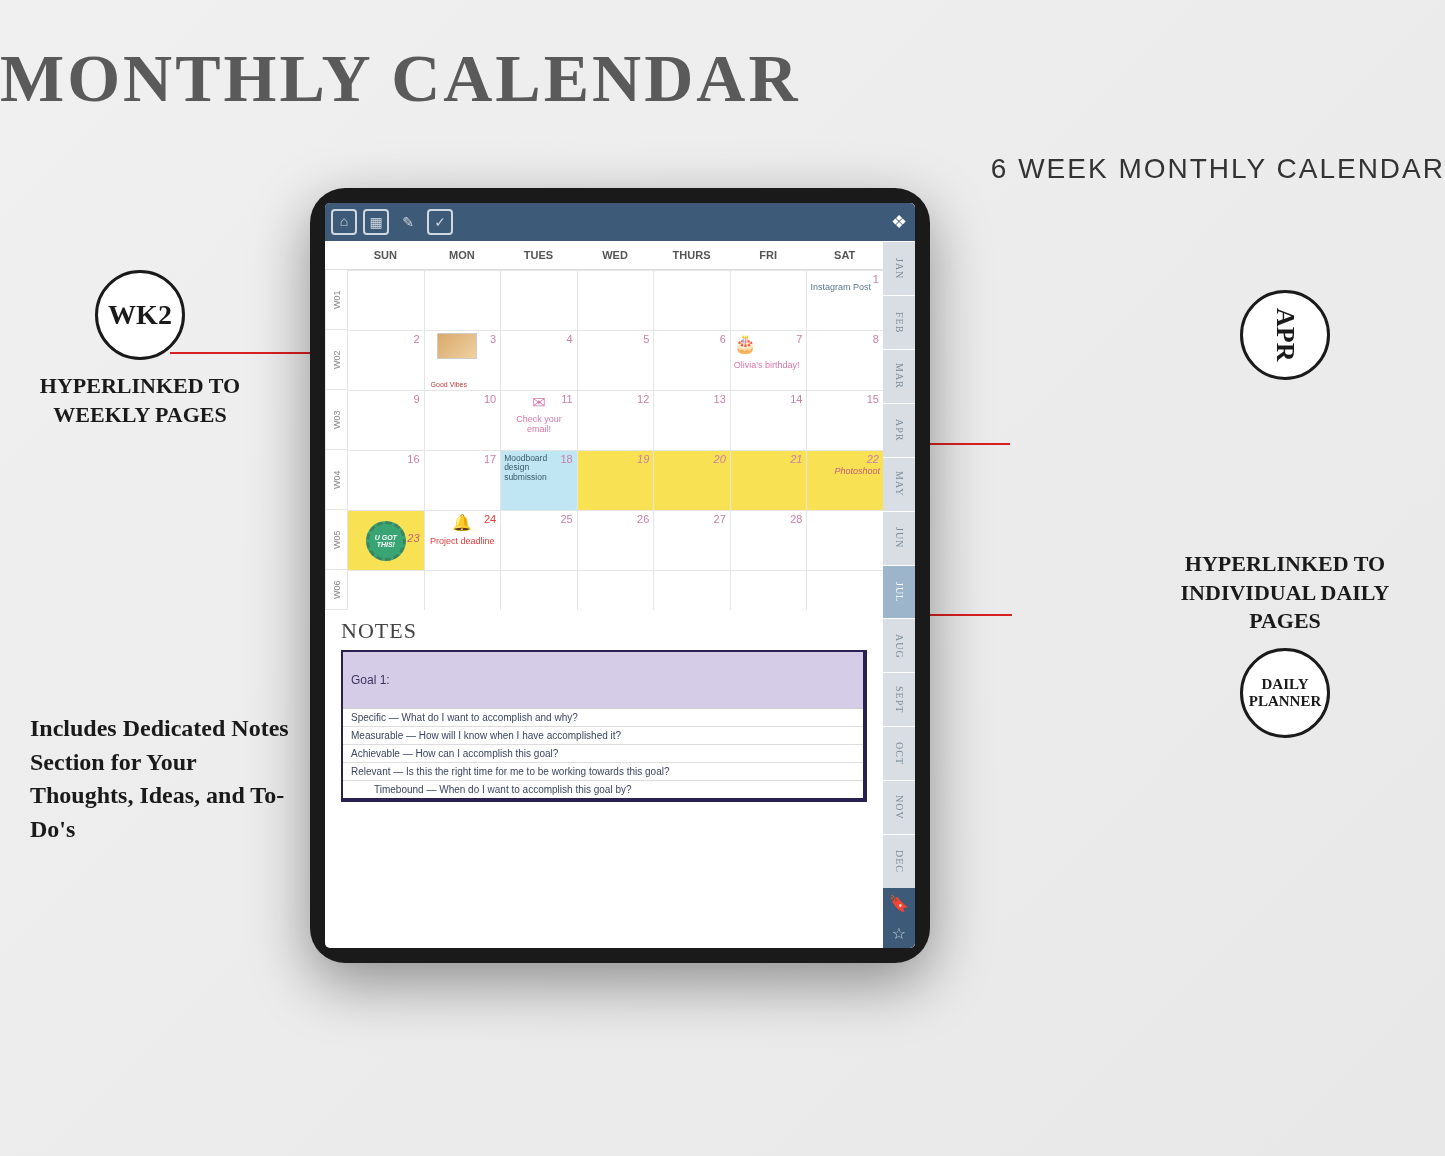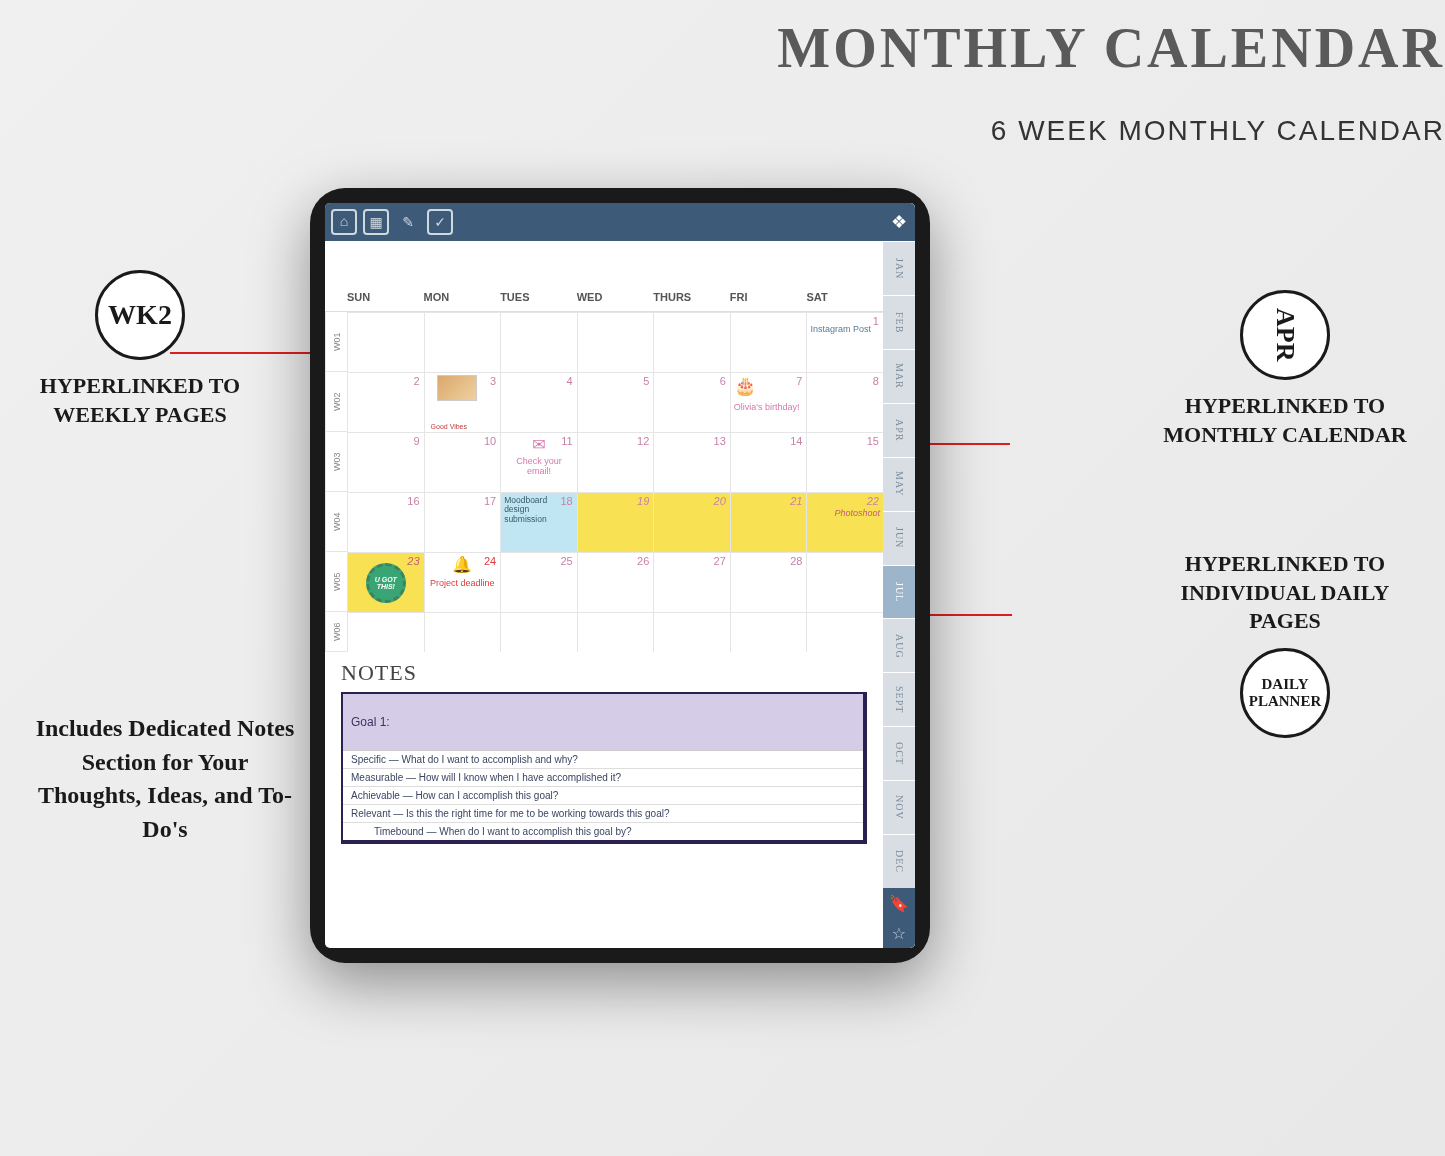--- a/index.html
+++ b/index.html
@@ -6,26 +6,26 @@
   body {
     width: 1445px;
     height: 1156px;
     background: linear-gradient(135deg, #f0f0f0 0%, #e8e8e8 100%);
     font-family: Georgia, 'Times New Roman', serif;
     position: relative;
     overflow: hidden;
   }
 
   .main-title {
-    text-align: right;
-    font-size: 56px;
+    text-align: left;
+    font-size: 68px;
     font-weight: bold;
     color: #5a5a5a;
     letter-spacing: 3px;
-    margin-top: 16px;
+    margin-top: 39px;
     font-family: Georgia, serif;
   }
   .subtitle {
     text-align: right;
     font-size: 28px;
     color: #333;
     margin-top: 35px;
     font-family: 'Comic Sans MS', cursive, sans-serif;
     letter-spacing: 2px;
   }
@@ -79,27 +79,26 @@
   }
 
   .day-headers {
     display: grid;
     grid-template-columns: 22px repeat(7, 1fr);
     background: #fff;
     border-bottom: 1px solid #ddd;
   }
   .day-headers .wk-col { }
   .day-headers .dh {
-    text-align: left;
+    text-align: center;
     font-size: 11px;
     font-weight: bold;
     color: #555;
     padding: 8px 0;
     font-family: Arial, sans-serif;
-    margin-top: 42px;
   }
 
   .weeks {
     display: flex;
     flex-direction: column;
     flex: 0 0 auto;
   }
   .week-row {
     display: grid;
     grid-template-columns: 22px repeat(7, 1fr);
@@ -264,38 +263,36 @@
     background: #d92020;
   }
 
   .desc-block {
     position: absolute;
     font-family: Georgia, serif;
     font-size: 24px;
     font-weight: bold;
     color: #1a1a1a;
     line-height: 1.4;
-    text-align: center;
   }
 </style>
 </head>
 <body>
 
 <h1 class="main-title">MONTHLY CALENDAR</h1>
 <div class="subtitle">6 WEEK MONTHLY CALENDAR</div>
 
 <div class="callout" style="left:30px; top:270px; width:220px;">
   <div class="badge-circle">WK2</div>
   <div class="callout-text">HYPERLINKED TO WEEKLY PAGES</div>
 </div>
 <div class="red-line" style="left:170px; top:352px; width:160px;"></div>
 
 <div class="callout" style="right:30px; top:290px; width:260px;">
   <div class="badge-circle vert">APR</div>
-  <div class="callout-text">HYPERLINKED TO MONTHLY CALENDAR</div>
 </div>
 <div class="red-line" style="left:910px; top:443px; width:100px;"></div>
 
 <div class="callout" style="right:30px; top:550px; width:260px;">
   <div class="callout-text" style="margin-bottom:12px;">HYPERLINKED TO INDIVIDUAL DAILY PAGES</div>
   <div class="badge-circle" style="font-size:15px; line-height:1.1; text-align:center;">DAILY PLANNER</div>
 </div>
 <div class="red-line" style="left:792px; top:614px; width:220px;"></div>
 <div class="red-line" style="left:792px; top:600px; width:2px; height:14px;"></div>
 
@@ -419,21 +416,21 @@
             </div>
           <div class="cell yellow">
             <span class="num">22</span>
             <span class="pink-text" style="color:#c0607a; text-align:right;">Photoshoot</span>
           </div>
         </div>
 
         <div class="week-row">
           <div class="wk-label">W05</div>
           <div class="cell yellow">
-            <span class="num" style="color:#c0607a;">23</span>
+            <span class="num" style="color:#c0607a;margin-top:19px;">23</span>
             <div class="badge-sticker">U GOT THIS!</div>
           </div>
           <div class="cell">
             <span class="num" style="color:#e03a3a;">24</span>
             <span class="bell-icon">🔔</span>
             <span class="red-text" style="margin-top:24px;">Project deadline</span>
           </div>
           <div class="cell">
               <span class="num">25</span>
             </div>

